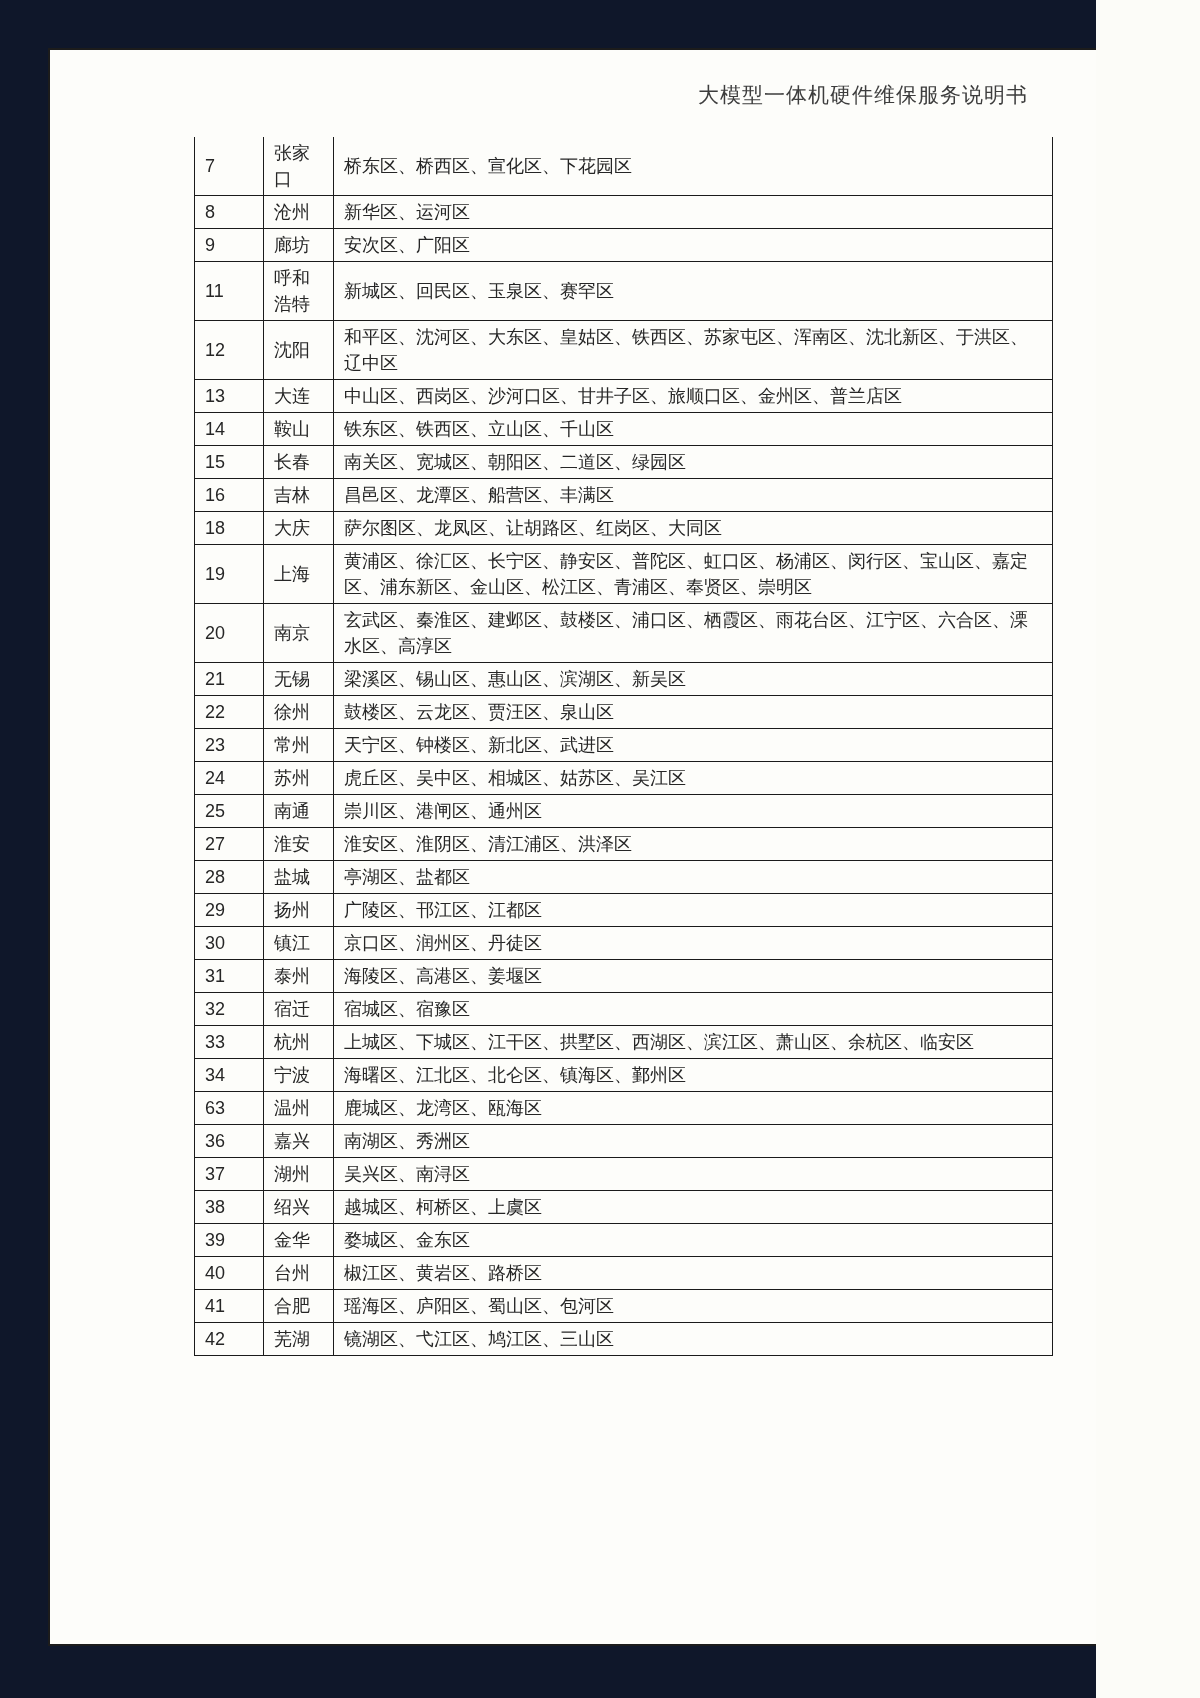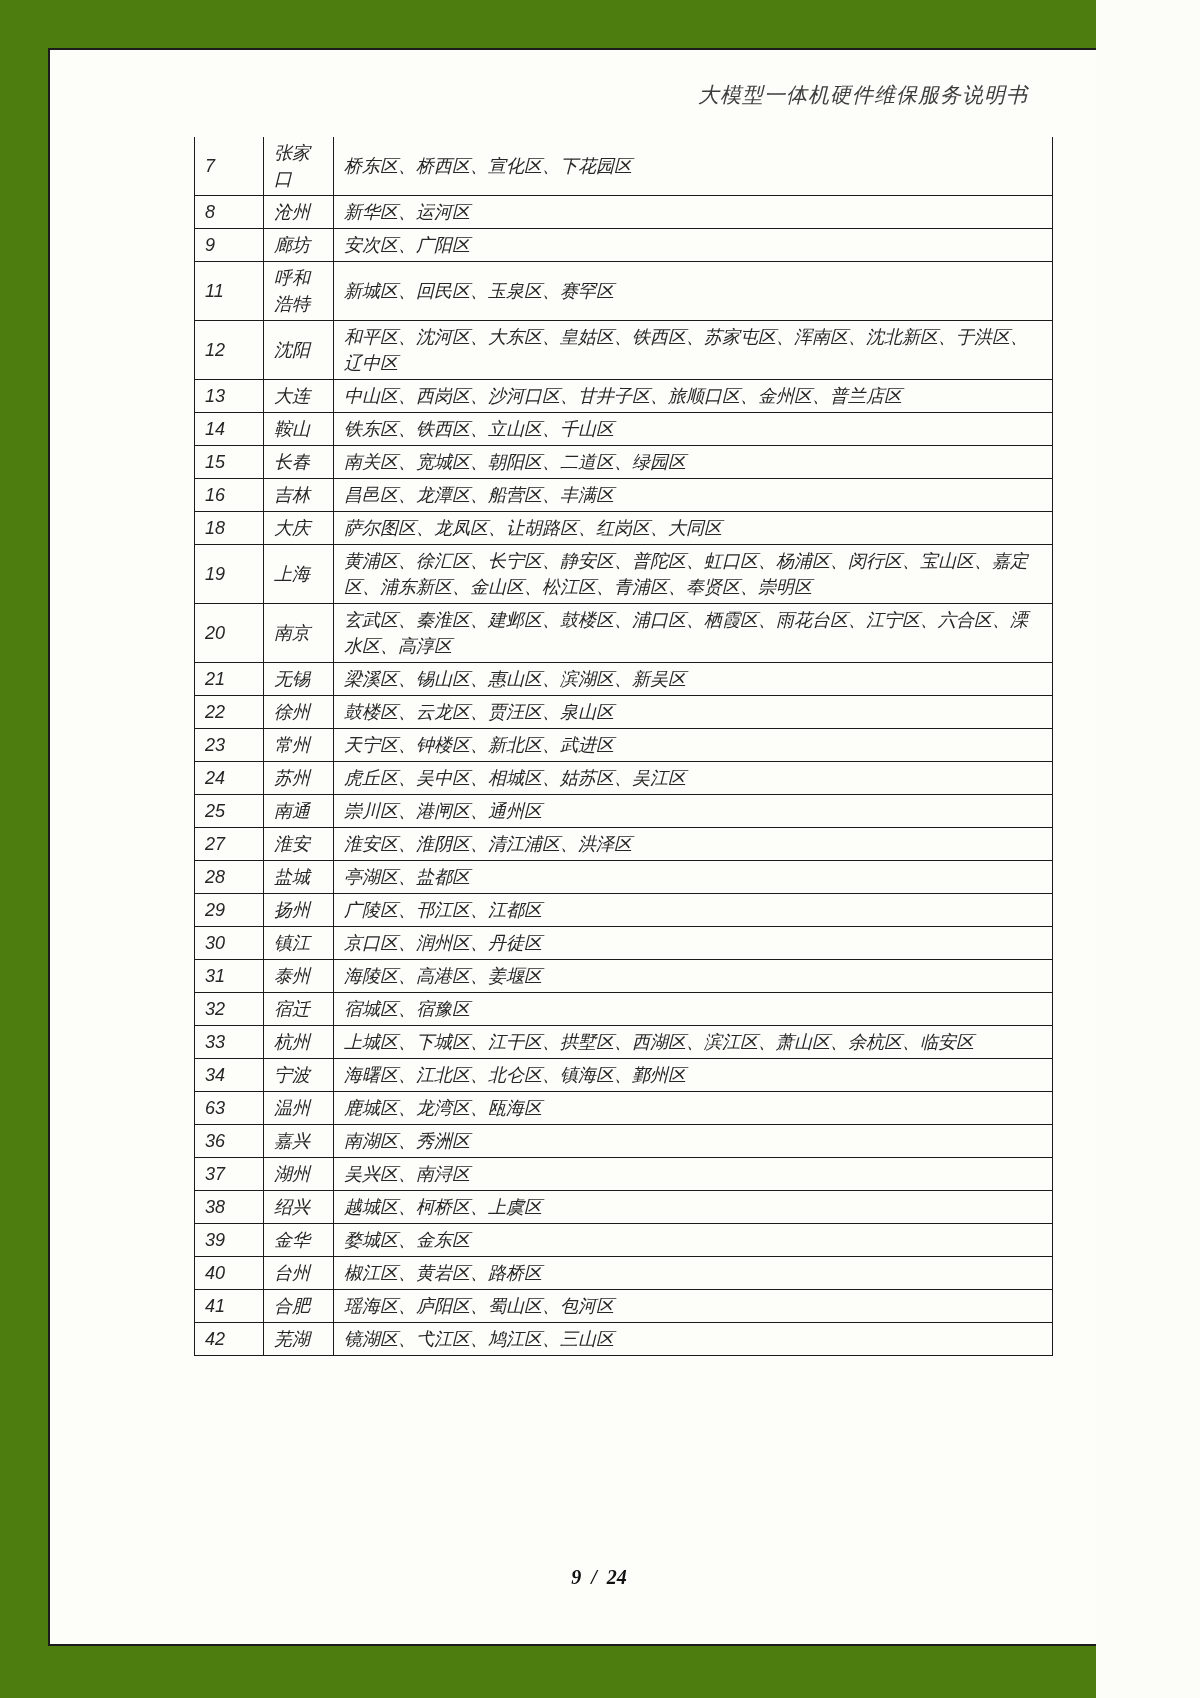--- a/index.html
+++ b/index.html
@@ -5,23 +5,22 @@
   html, body {
     margin: 0;
     padding: 0;
     background: #fcfcf8;
     font-family: "Liberation Sans", sans-serif;
   }
   .page {
     position: relative;
     width: 1096px;
     height: 1698px;
-    background: #4d7c0f;
+    background: #0f172a;
     overflow: hidden;
-    font-style: italic;
   }
   .frame {
     position: absolute;
     left: 48px;
     top: 48px;
     width: 1102px;
     height: 1598px;
     border: 2px solid #1c1c1c;
     box-sizing: border-box;
     background: #fdfdfa;
@@ -252,18 +251,15 @@
     <td class="col-districts">瑶海区、庐阳区、蜀山区、包河区</td>
   </tr>
           <tr>
     <td class="col-no">42</td>
     <td class="col-city">芜湖</td>
     <td class="col-districts">镜湖区、弋江区、鸠江区、三山区</td>
   </tr>
         </tbody>
     </table>
 
-    <div class="footer">
-      <span>9</span><span>/</span><span>24</span>
-    </div>
 
   </div>
 </div>
 
 </body></html>

